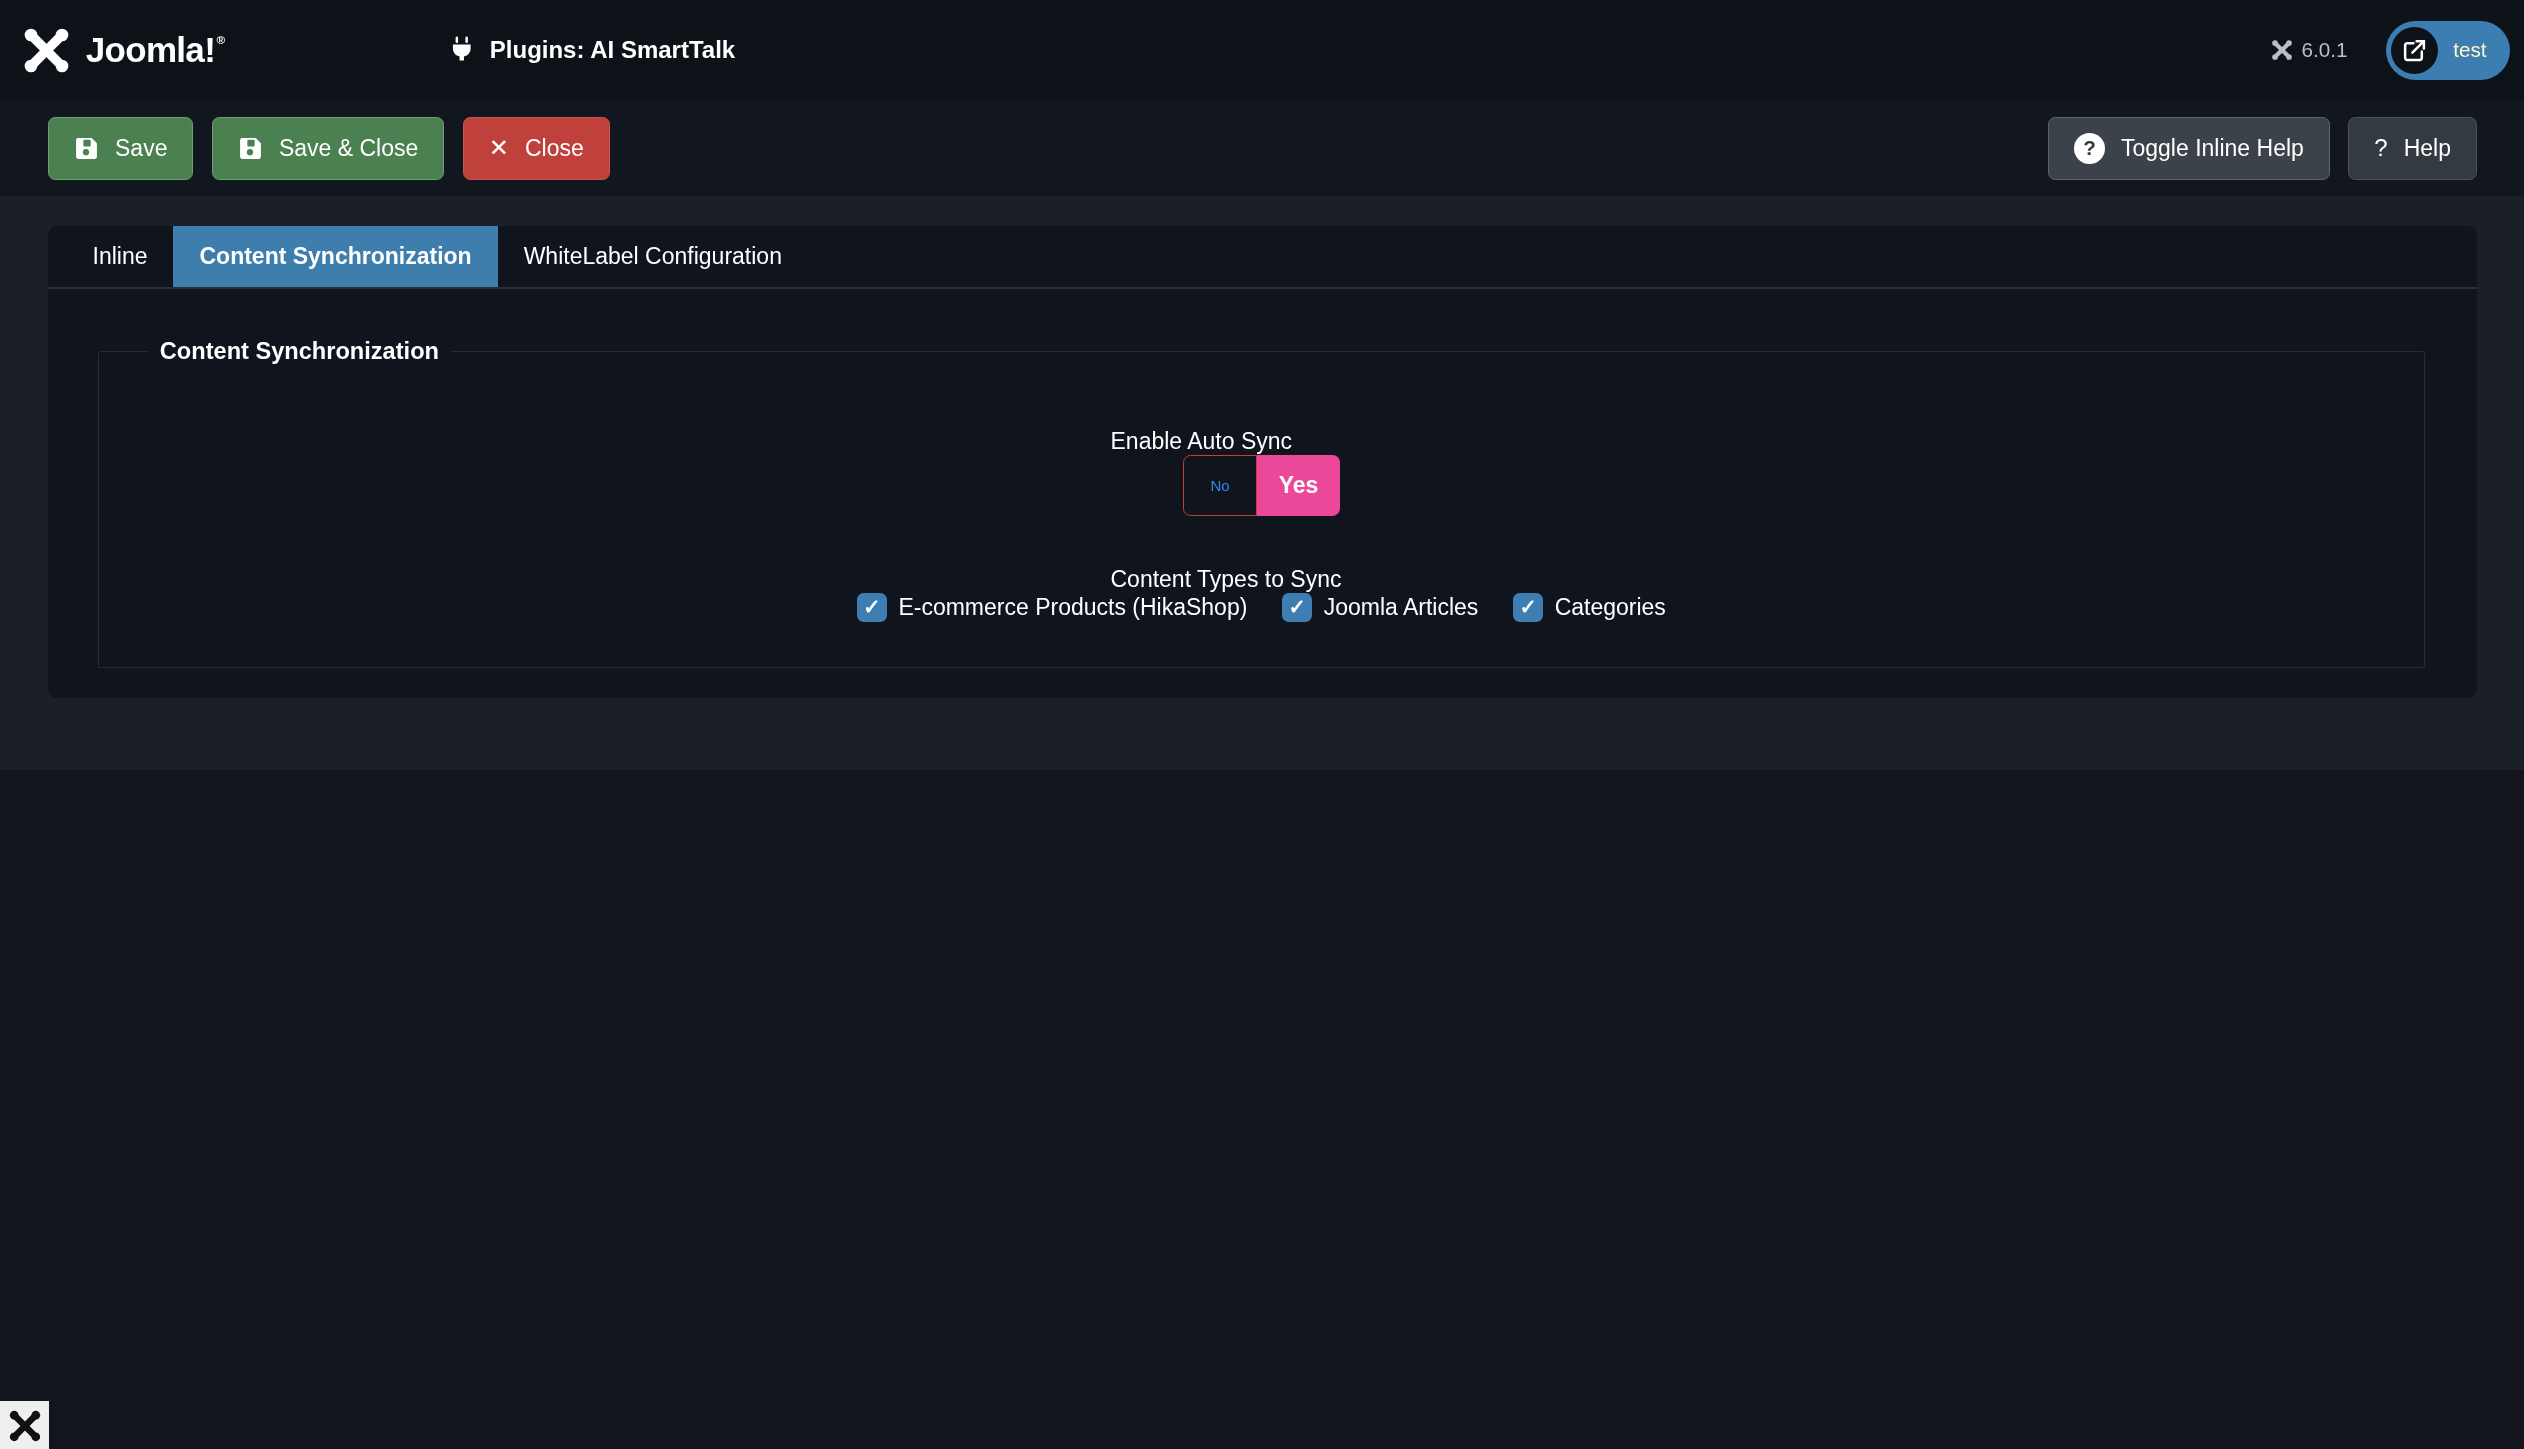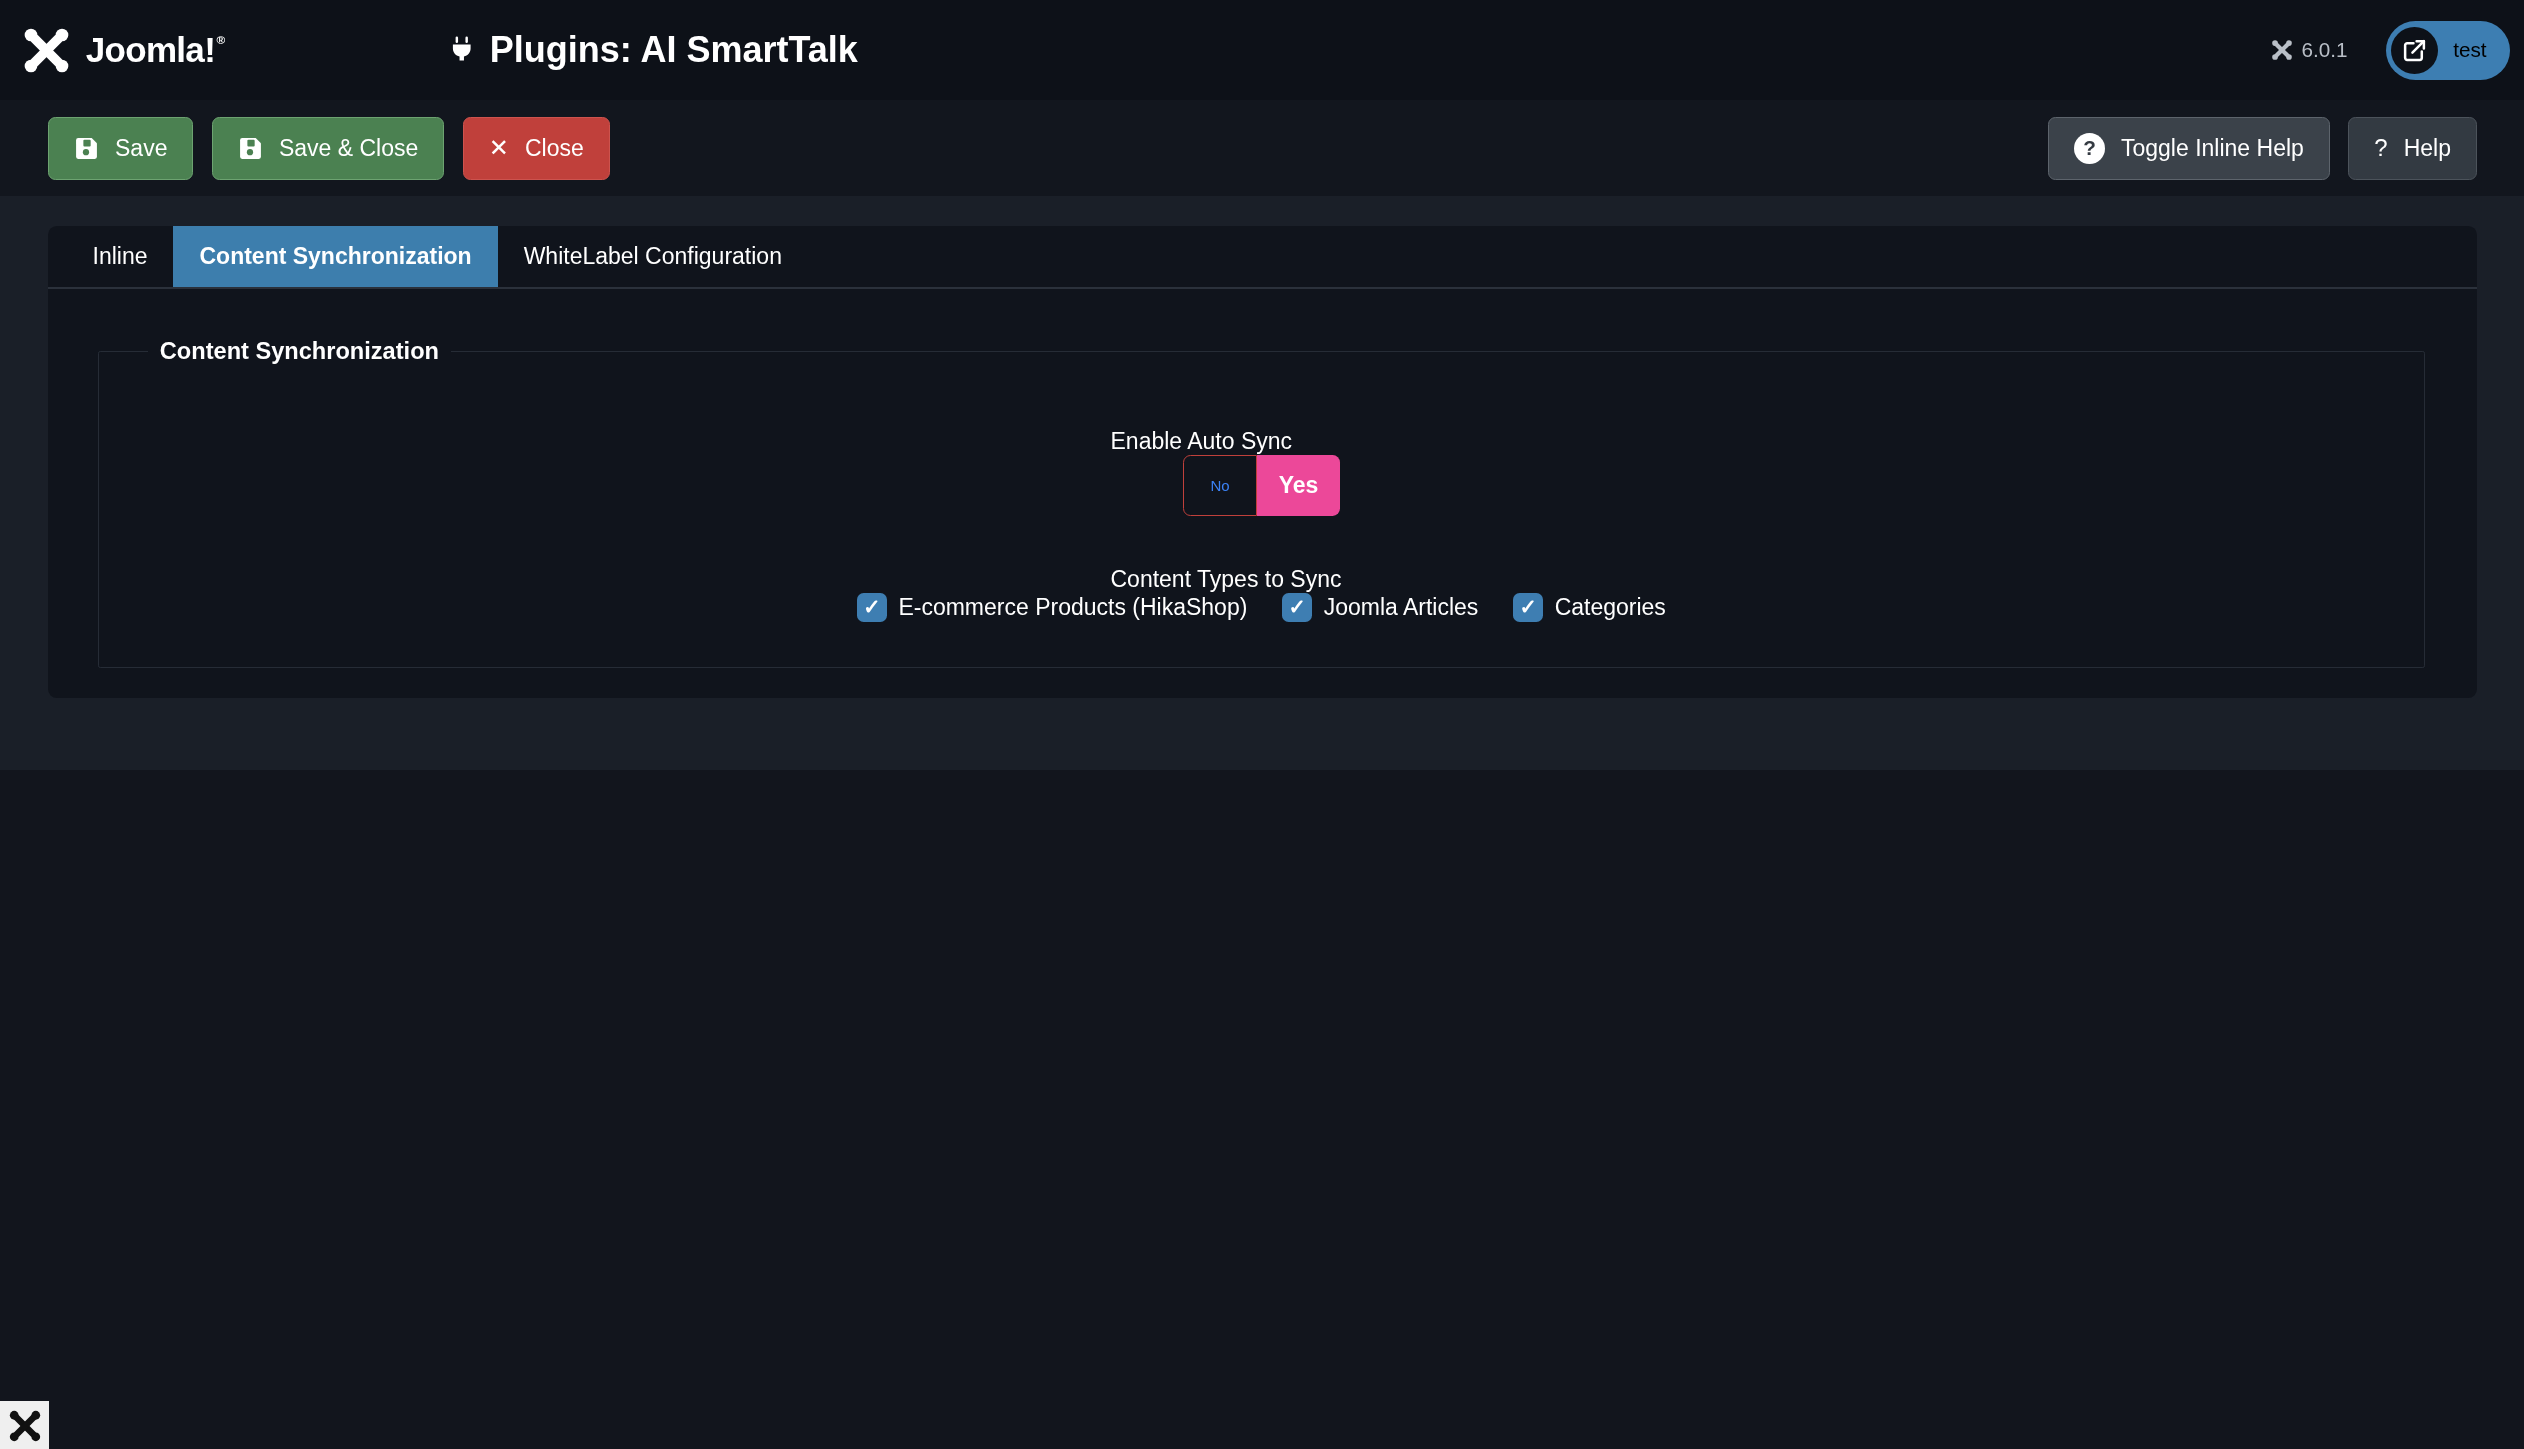--- a/index.html
+++ b/index.html
@@ -23,38 +23,38 @@
     display:flex; align-items:center; gap:14.8px;
   }
   .brand-glyph { width:49px; height:49px; color:#ffffff; }
   .brand-word { font-size:35px; font-weight:700; letter-spacing:-0.7px; color:#ffffff; display:flex; align-items:flex-start; }
   .brand-reg { font-size:11.8px; margin-top:3px; margin-left:1.5px; }
   .page-heading {
     position:absolute; left:447px; top:0; height:100px;
     display:flex; align-items:center; gap:13.3px;
   }
   .page-heading svg { width:29.5px; height:29.5px; }
-  .page-title { font-size:36px; font-weight:600; }
+  .page-title { font-size:24px; font-weight:600; }
   .header-right {
     position:absolute; right:14.8px; top:0; height:100px;
     display:flex; align-items:center; gap:38px;
   }
   .version-box { display:flex; align-items:center; gap:8.9px; color:#b9bfc7; font-size:20.7px; }
   .version-box .brand-glyph { width:22px; height:22px; color:#b9bfc7; }
   .user-pill {
     display:flex; align-items:center; gap:14.8px;
     height:59px; border-radius:29.5px; background:#3d7eb2;
     padding:0 23.6px 0 5.9px; cursor:pointer;
   }
   .pill-circle {
     width:47px; height:47px; border-radius:50%; background:#0d1118;
     display:flex; align-items:center; justify-content:center;
   }
   .pill-circle svg { width:25px; height:25px; }
-  .user-label { font-size:20.7px; color:#000000; }
+  .user-label { font-size:20.7px; color:#fef9c3; }
 
   
   .toolbar {
     height:96px; background:#12161e;
     display:flex; align-items:center; justify-content:space-between;
     padding:0 48px;
   }
   .toolbar-left, .toolbar-right { display:flex; align-items:center; gap:18.5px; }
   .btn {
     height:63px; border-radius:7.4px;

